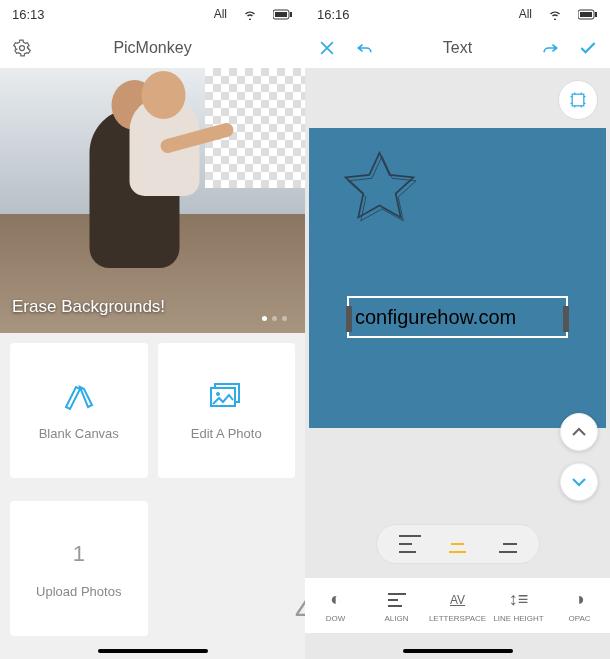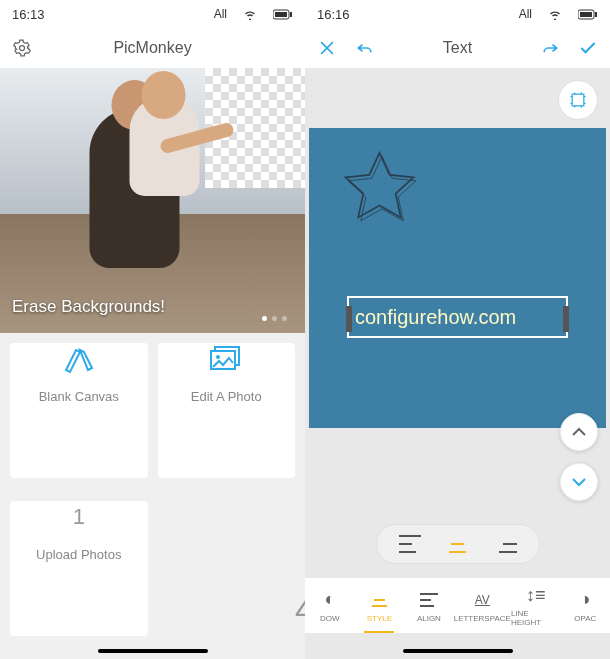--- a/index.html
+++ b/index.html
@@ -17,32 +17,32 @@
 .person-back{position:absolute;width:90px;height:160px;left:30px;top:20px;background:#3a3028;border-radius:45px 45px 20px 20px}
 .person-back::before{content:"";position:absolute;top:-28px;left:22px;width:46px;height:50px;background:#c89670;border-radius:50%}
 .person-front{position:absolute;width:70px;height:100px;left:70px;top:8px;background:#e8e0d8;border-radius:35px 35px 15px 15px}
 .person-front::before{content:"";position:absolute;top:-25px;left:12px;width:44px;height:48px;background:#d8a880;border-radius:50%}
 .arm{position:absolute;width:75px;height:14px;background:#d8a880;border-radius:7px;right:-35px;top:35px;transform:rotate(-15deg)}
 .hero-text{position:absolute;bottom:16px;left:12px;color:#fff;font-size:17px;text-shadow:0 1px 3px rgba(0,0,0,.6)}
 .dots{position:absolute;bottom:12px;right:18px;display:flex;gap:5px}
 .dot{width:5px;height:5px;border-radius:50%;background:rgba(255,255,255,.4)}
 .dot.active{background:#fff}
 .grid{flex:1;background:#f0f0f0;padding:10px;display:grid;grid-template-columns:1fr 1fr;gap:10px}
-.card{background:#fff;border-radius:4px;display:flex;flex-direction:column;align-items:center;gap:14px;height:135px}
+.card{background:#fff;border-radius:4px;display:flex;flex-direction:column;align-items:center;justify-content:center;gap:14px;height:135px}
 .card-icon{width:36px;height:32px;color:#2eaae8;display:flex;align-items:center;justify-content:center}
 .card-label{font-size:13px;color:#888}
 .home-ind{position:absolute;bottom:6px;left:50%;transform:translateX(-50%);width:110px;height:4px;background:#000;border-radius:2px}
 .icon-btn{cursor:pointer;display:flex;align-items:center;justify-content:center}
 .x-icon{width:20px;height:20px}
 .canvas-area{flex:1;background:#e8e8e8;position:relative;padding:4px}
 .crop-btn{position:absolute;top:12px;right:12px;width:40px;height:40px;background:#fff;border-radius:50%;display:flex;align-items:center;justify-content:center;border:1px solid #ddd;z-index:5}
 .blue-canvas{position:absolute;top:60px;left:4px;right:4px;height:300px;background:#3e7fa5}
 .star{position:absolute;top:18px;left:28px;width:85px;height:85px}
 .text-box{position:absolute;top:168px;left:38px;right:38px;height:42px;border:2px solid #fff;display:flex;align-items:center;padding:0 6px}
-.text-box span{font-size:20px;color:#fef9c3}
+.text-box span{font-size:20px;color:#000000}
 .handle{position:absolute;width:6px;height:26px;background:#555;top:8px}
 .handle.l{left:-3px}.handle.r{right:-3px}
 .chevron-btn{position:absolute;right:12px;width:38px;height:38px;background:#fff;border-radius:50%;display:flex;align-items:center;justify-content:center;box-shadow:0 1px 4px rgba(0,0,0,.15);border:1px solid #eee}
 .chev-up{top:345px}.chev-down{top:395px}
 .align-pill{position:absolute;bottom:95px;left:50%;transform:translateX(-50%);background:#f0f0f0;border-radius:22px;padding:10px 22px;display:flex;gap:26px;border:1px solid #e0e0e0}
 .align-opt{width:22px;height:18px;display:flex;flex-direction:column;justify-content:space-between}
 .align-opt span{height:2px;background:#555;display:block}
 .align-opt.active span{background:#f5b820}
 .al span:nth-child(2){width:60%}.al span:nth-child(3){width:80%}
 .ac span{margin:0 auto}.ac span:nth-child(2){width:60%}.ac span:nth-child(3){width:80%}
@@ -202,30 +202,20 @@
           <span></span>
           <span></span>
         </div>
     </div>
     <div class="font-preview">4 A</div>
     <div class="bottom-tabs">
       <div class="tab">
           <div class="tab-icon">◐</div>
           <span>DOW</span>
         </div>
-      <div class="tab active">
-          <div class="tab-icon">
-            <div class="align-opt ac active" style="width:18px;height:14px">
-              <span></span>
-              <span></span>
-              <span></span>
-            </div>
-          </div>
-          <span>STYLE</span>
-        </div>
       <div class="tab">
           <div class="tab-icon">
             <div class="align-opt al" style="width:18px;height:14px">
               <span></span>
               <span></span>
               <span></span>
             </div>
           </div>
           <span>ALIGN</span>
         </div>

